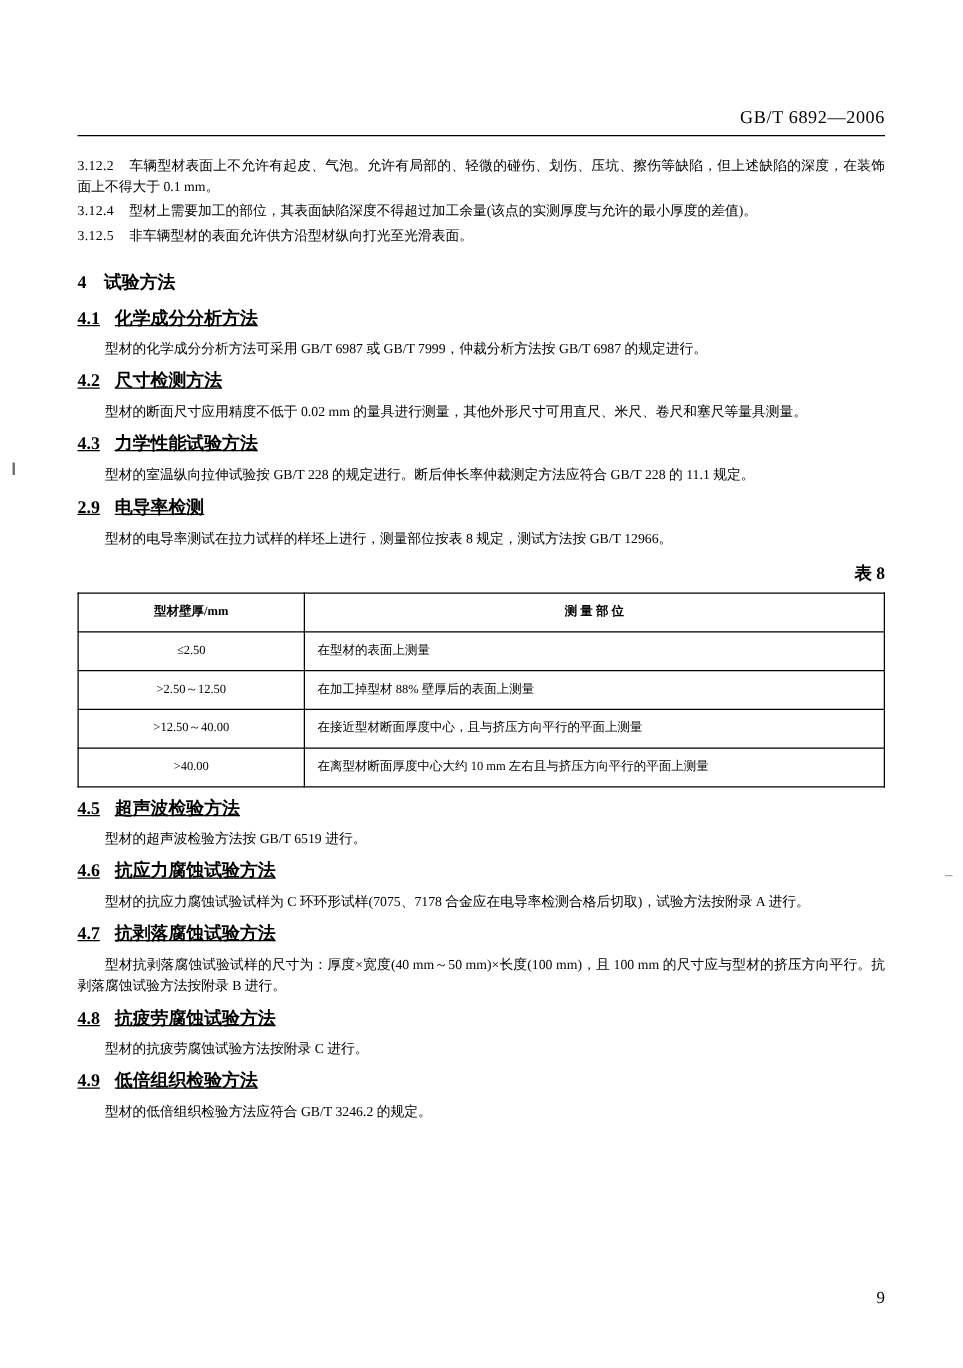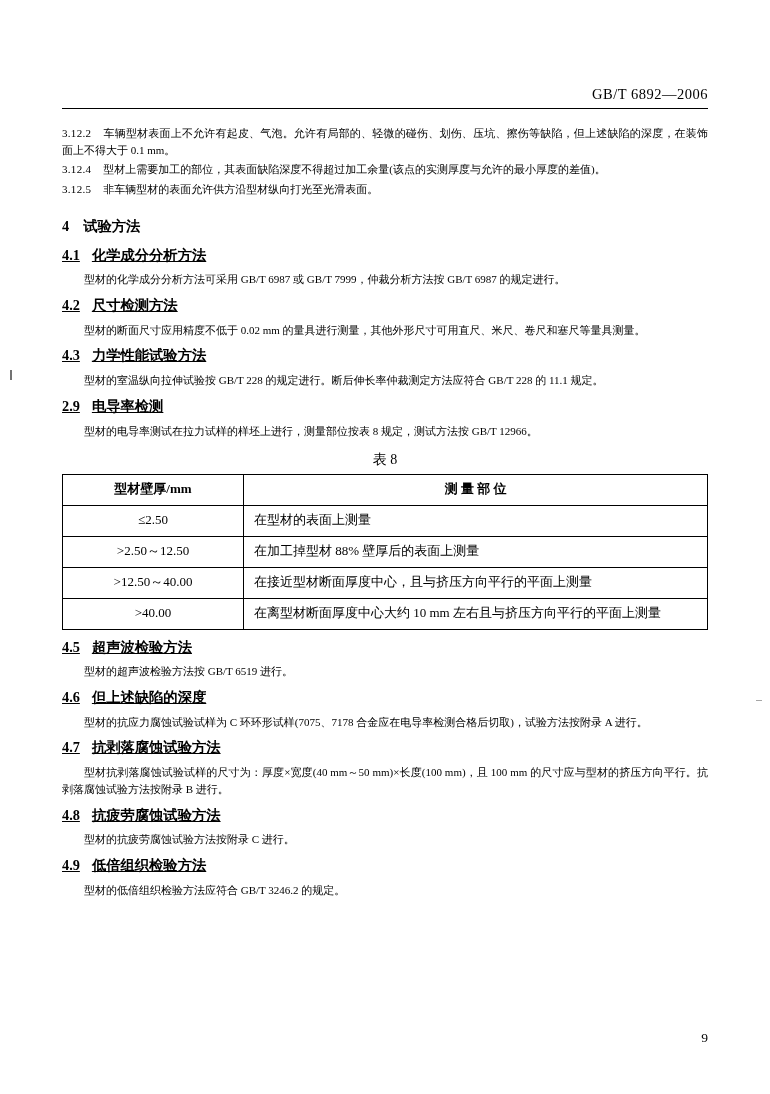--- a/index.html
+++ b/index.html
@@ -85,29 +85,30 @@
   }
   .sub-head .num-gap {
     display: inline-block;
     width: 12px;
   }
   .body-line {
     margin-top: 5px;
   }
   
   .table-title {
-    text-align: center;
+    text-align: right;
     font-size: 14px;
     margin-top: 10px;
     margin-bottom: 3px;
+    font-weight: bold;
   }
   table.t8 {
     border-collapse: collapse;
     width: 100%;
-    font-size: 13px;
+    font-size: 10px;
     table-layout: fixed;
   }
   table.t8 th, table.t8 td {
     border: 1px solid #000;
     padding: 4px 6px;
     line-height: 1.3;
     height: 22px;
   }
   table.t8 th.c1, table.t8 td.c1 {
     width: 168px;
@@ -205,21 +206,21 @@
         <tr>
           <td class="c1">&gt;40.00</td>
           <td class="c2">在离型材断面厚度中心大约 10 mm 左右且与挤压方向平行的平面上测量</td>
         </tr>
       </tbody>
     </table>
 
     <p class="sub-head"><span>4.5</span><span class="num-gap"></span><span>超声波检验方法</span></p>
     <p class="indent body-line">型材的超声波检验方法按 GB/T 6519 进行。</p>
 
-    <p class="sub-head"><span>4.6</span><span class="num-gap"></span><span>但上述缺陷的深度</span></p>
+    <p class="sub-head"><span>4.6</span><span class="num-gap"></span><span>抗应力腐蚀试验方法</span></p>
     <p class="indent body-line">型材的抗应力腐蚀试验试样为 C 环环形试样(7075、7178 合金应在电导率检测合格后切取)，试验方法按附录 A 进行。</p>
 
     <p class="sub-head"><span>4.7</span><span class="num-gap"></span><span>抗剥落腐蚀试验方法</span></p>
     <p class="indent body-line">型材抗剥落腐蚀试验试样的尺寸为：厚度×宽度(40 mm～50 mm)×长度(100 mm)，且 100 mm 的尺寸应与型材的挤压方向平行。抗剥落腐蚀试验方法按附录 B 进行。</p>
 
     <p class="sub-head"><span>4.8</span><span class="num-gap"></span><span>抗疲劳腐蚀试验方法</span></p>
     <p class="indent body-line">型材的抗疲劳腐蚀试验方法按附录 C 进行。</p>
 
     <p class="sub-head"><span>4.9</span><span class="num-gap"></span><span>低倍组织检验方法</span></p>
     <p class="indent body-line">型材的低倍组织检验方法应符合 GB/T 3246.2 的规定。</p>

